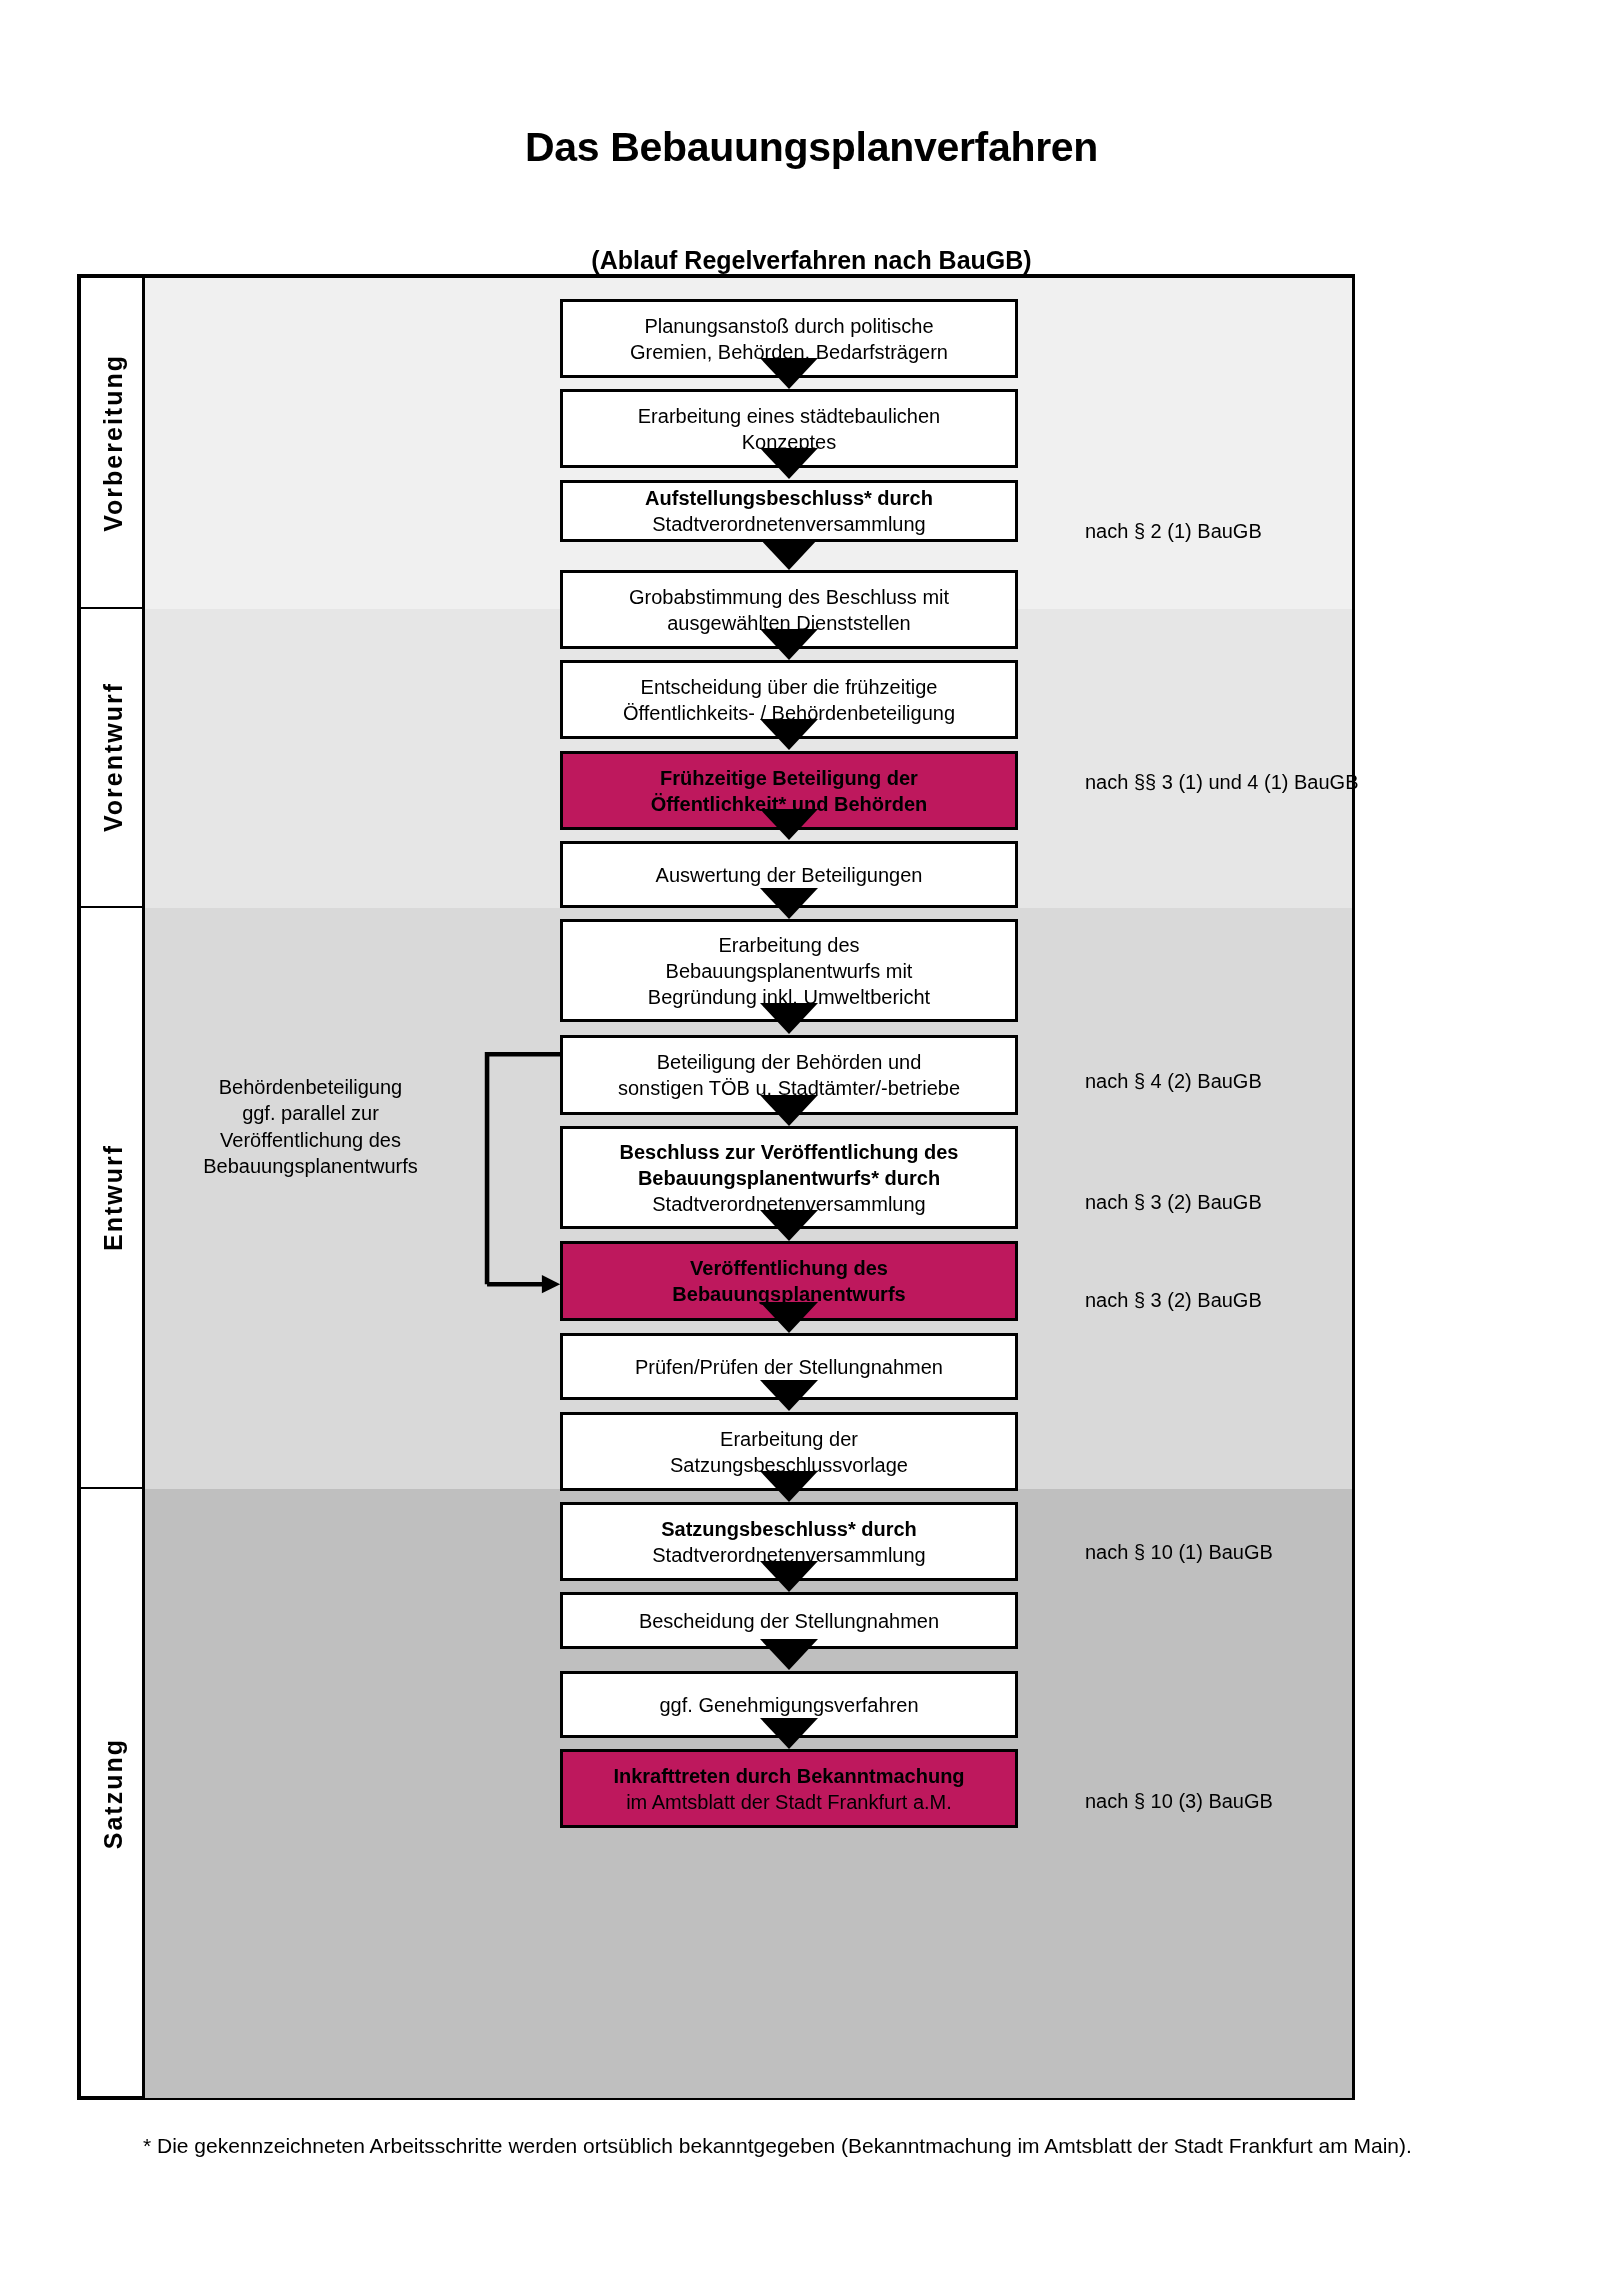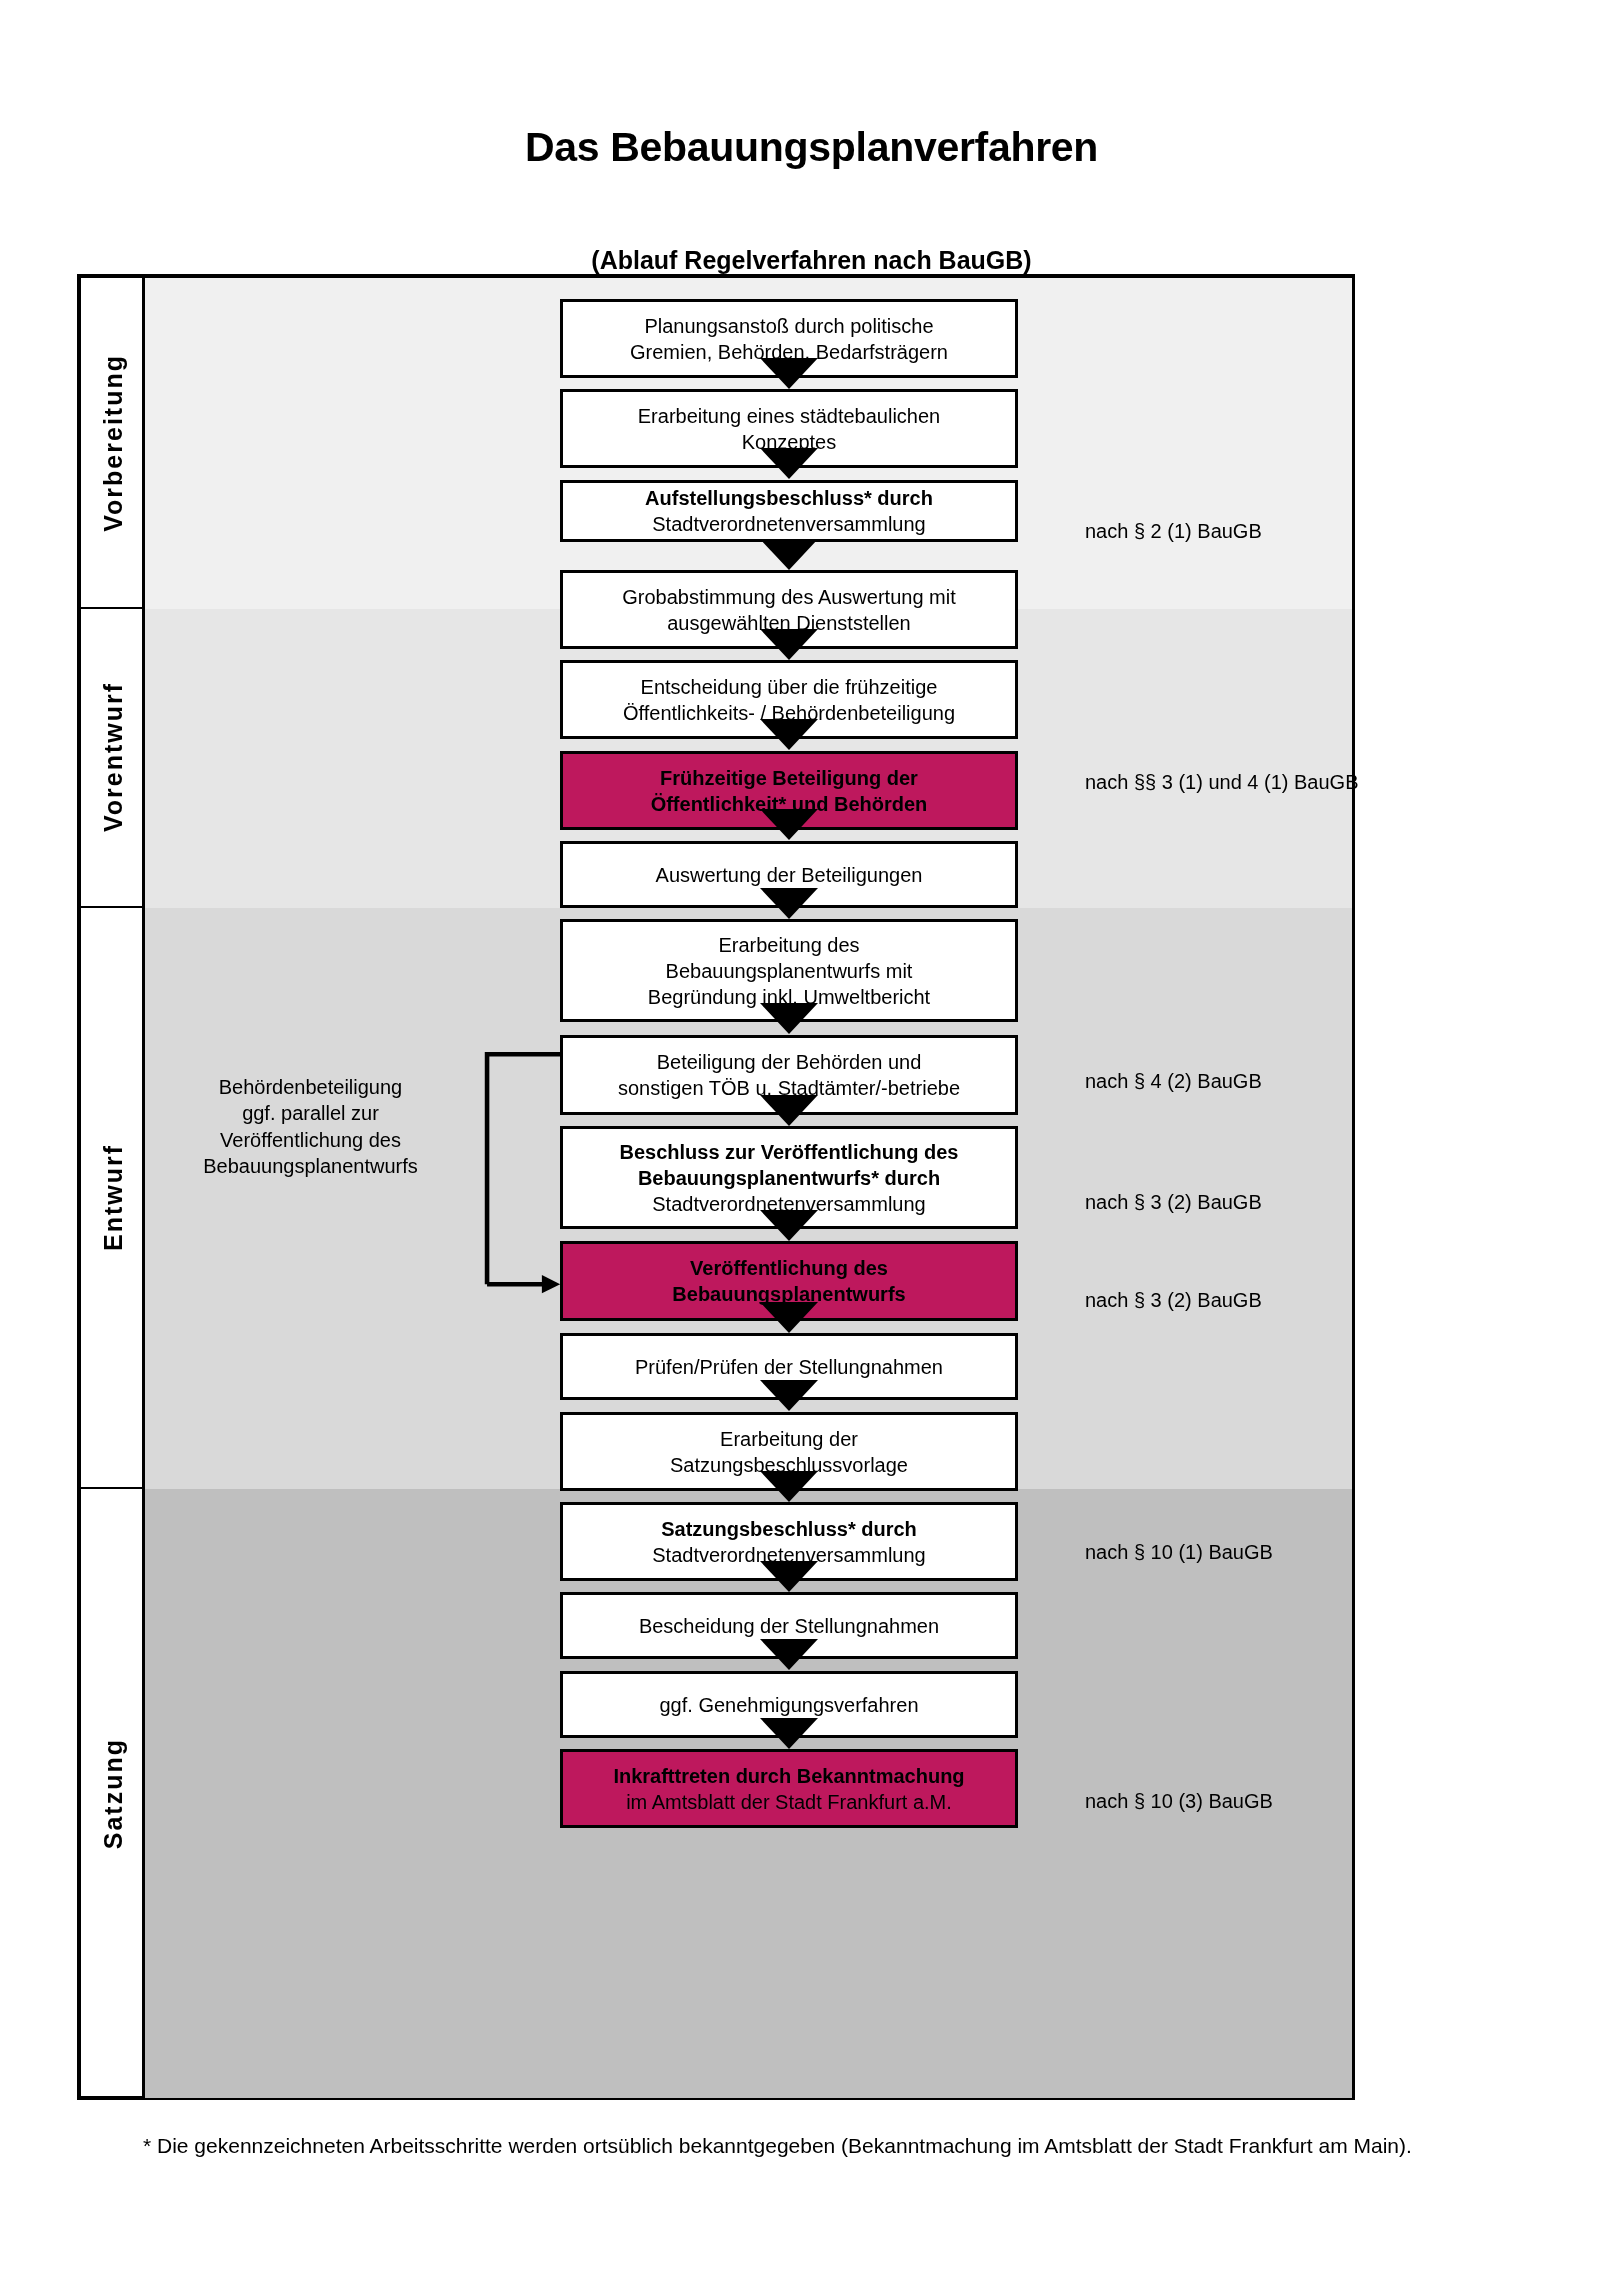--- a/index.html
+++ b/index.html
@@ -198,21 +198,21 @@
     <div>
       <b>Aufstellungsbeschluss* durch</b><br>
       <span>Stadtverordnetenversammlung</span>
     </div>
   </div>
   <div class="arrow" style="top:261px;"></div>
   <div class="legal-ref" style="top:242px;">nach § 2 (1) BauGB</div>
 
   <div class="flowbox" style="top:292px;height:79px;">
     <div>
-      <span>Grobabstimmung des Auswertung mit</span><br>
+      <span>Grobabstimmung des Beschluss mit</span><br>
       <span>ausgewählten Dienststellen</span>
     </div>
   </div>
   <div class="arrow" style="top:351px;"></div>
 
   <div class="flowbox" style="top:382px;height:79px;text-align:center;">
     <div>
       <span>Entscheidung über die frühzeitige</span><br>
       <span>Öffentlichkeits- / Behördenbeteiligung</span>
     </div>
@@ -298,21 +298,21 @@
 
   <div class="flowbox" style="top:1224px;height:79px;">
     <div>
       <b>Satzungsbeschluss* durch</b><br>
       <span>Stadtverordnetenversammlung</span>
     </div>
   </div>
   <div class="arrow" style="top:1283px;"></div>
   <div class="legal-ref" style="top:1263px;">nach § 10 (1) BauGB</div>
 
-  <div class="flowbox" style="top:1314px;height:67px;">
+  <div class="flowbox" style="top:1314px;height:57px;">
     <div>
       <span>Bescheidung der Stellungnahmen</span>
     </div>
   </div>
   <div class="arrow" style="top:1361px;"></div>
 
   <div class="flowbox" style="top:1393px;height:67px;">
     <div>
       <span>ggf. Genehmigungsverfahren</span>
     </div>

